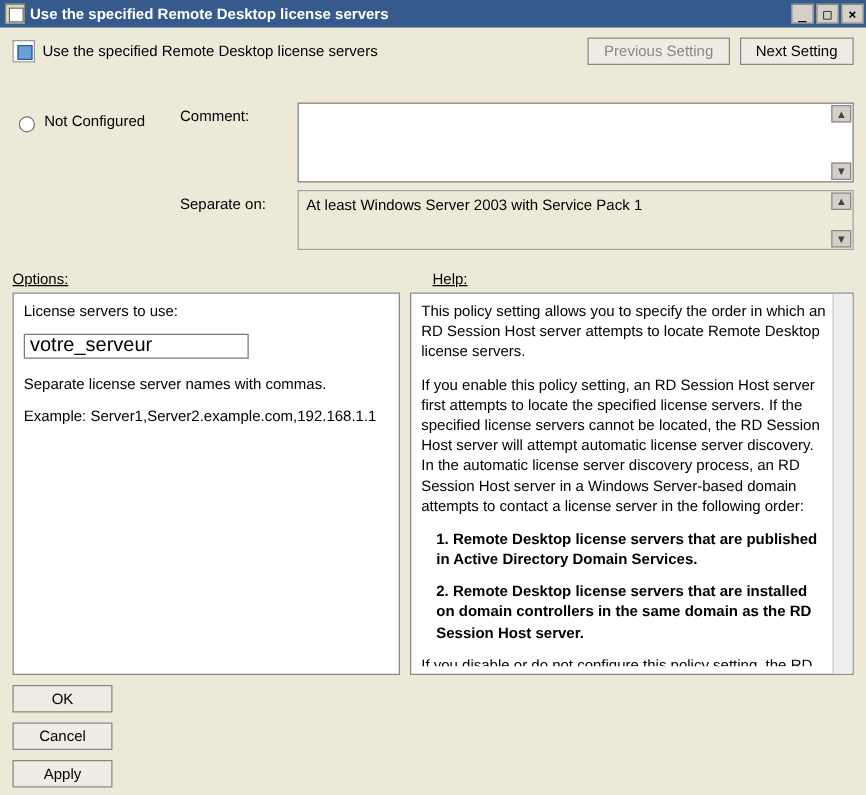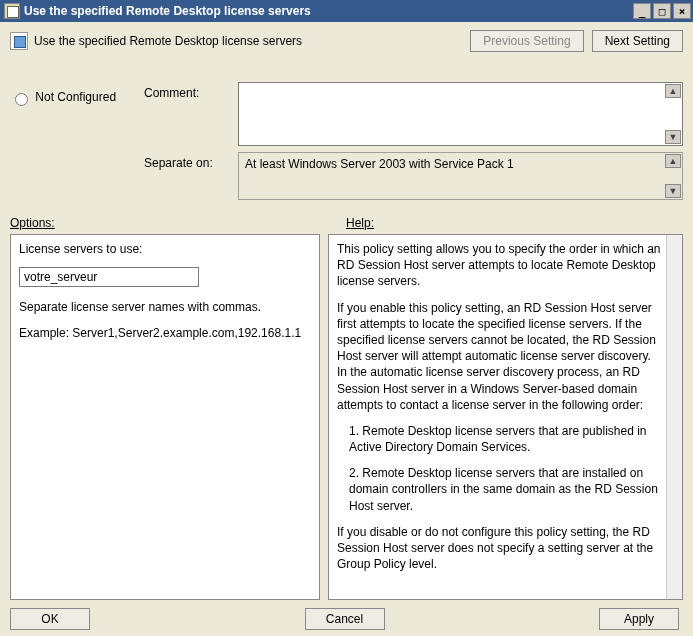--- a/index.html
+++ b/index.html
@@ -129,33 +129,34 @@
     overflow:hidden;
     font-size:12px;
     line-height:1.35;
     position:relative;
   }
   .pane.options { flex: 0 0 310px; }
   .pane.options .inputwrap { margin: 10px 0 12px 0; }
   .pane.options input[type=text] {
     width: 180px; height: 20px;
     border: 1px solid #7a7a7a;
-    font-size:12px; padding: 1px 4px;
+    font-size:16px; padding: 1px 4px;
     font-family: inherit;
   }
   .helpcontent { position:absolute; left:8px; right:20px; top:6px; bottom:6px; overflow:hidden;}
   .helpcontent p { margin: 0 0 10px 0; }
-  .helpcontent .indent { padding-left: 12px; }
+  .helpcontent .indent { padding-left: 12px; font-weight: bold; }
   .vscroll {
     position:absolute; right:0; top:0; bottom:0; width:16px;
     background:#efefef; border-left:1px solid #ccc;
   }
   .footer {
     display:flex; justify-content:space-between; gap:8px;
     padding: 8px 4px 0 0;
+    flex-direction: column;
   }
   .footer .btn { width: 80px; text-align:center; padding:0; }
 </style>
 </head>
 <body>
 
 <div class="titlebar">
   <div class="sysicon"></div>
   <div class="title">Use the specified Remote Desktop license servers</div>
   <div class="winbtn">_</div>

